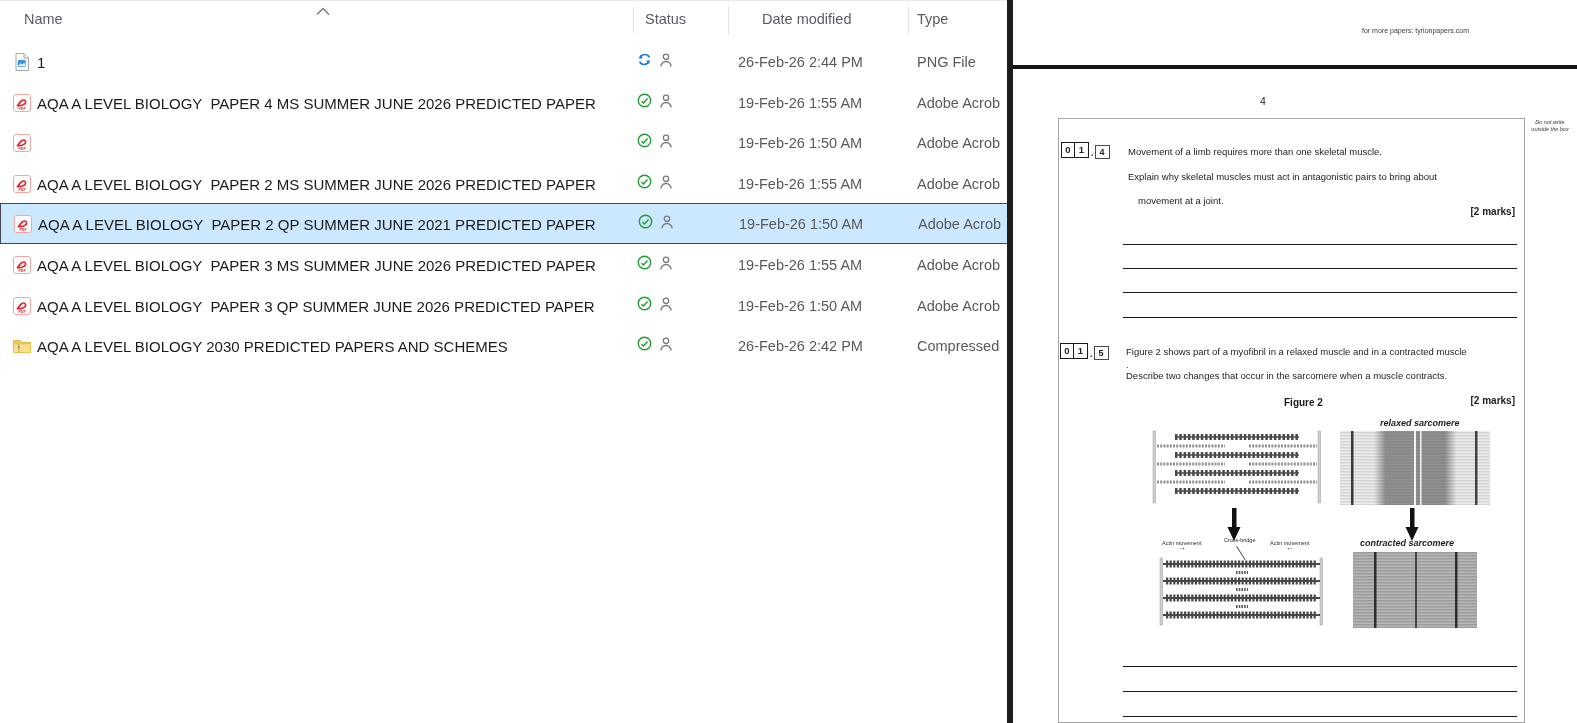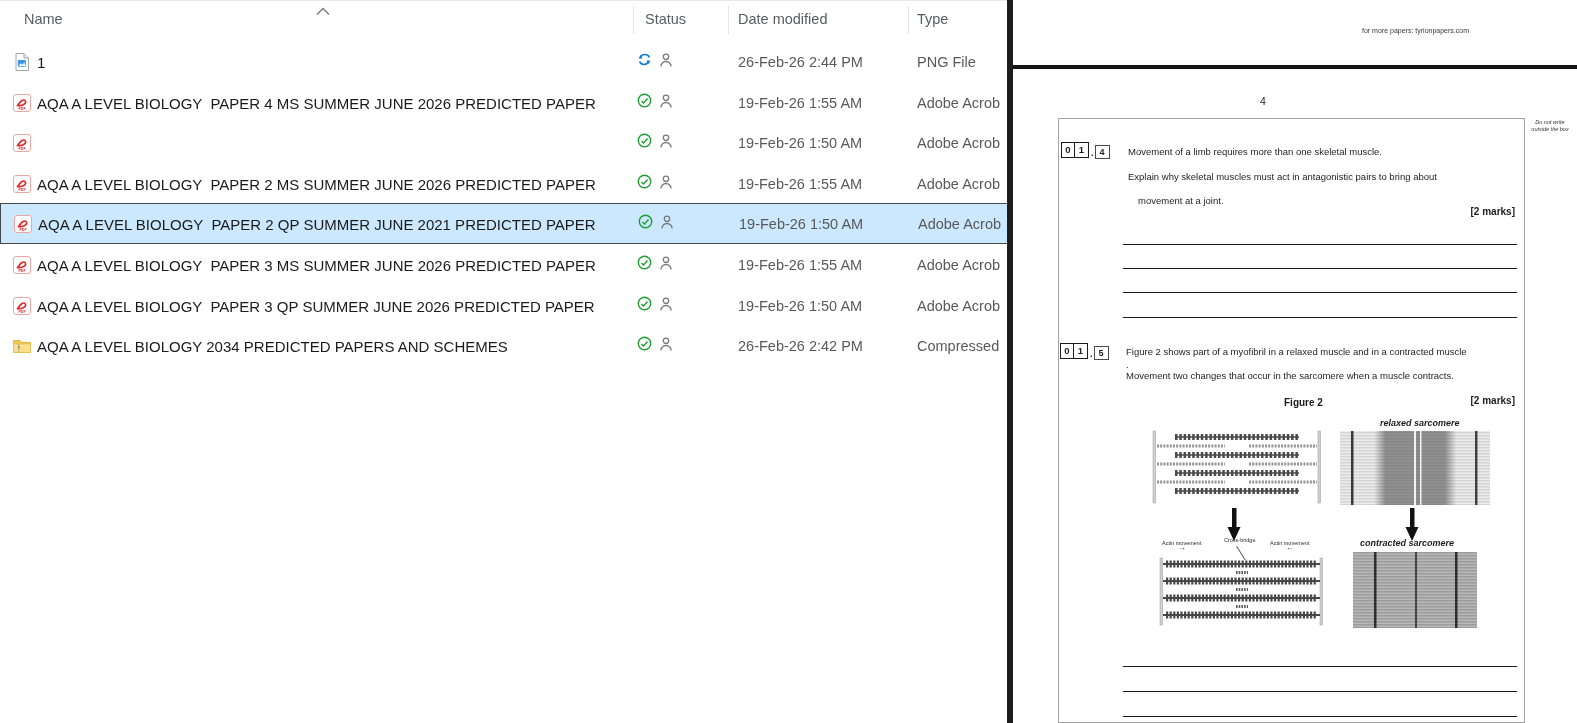--- a/index.html
+++ b/index.html
@@ -74,21 +74,21 @@
     <div class="top-hairline"></div>
 
     <span class="sort-chevron">
       <svg width="14" height="9" viewBox="0 0 14 9">
           <path d="M1 7.5 L7 1.5 L13 7.5" fill="none" stroke="#777" stroke-width="1.3"></path>
         </svg>
     </span>
 
     <div class="col-head" style="left:24px">Name</div>
     <div class="col-head" style="left:645px">Status</div>
-    <div class="col-head" style="left:738px">Date modified</div>
+    <div class="col-head" style="left:762px">Date modified</div>
     <div class="col-head" style="left:917px">Type</div>
     <div class="head-sep" style="left:633px"></div>
     <div class="head-sep" style="left:728px"></div>
     <div class="head-sep" style="left:908px"></div>
 
     <div class="row" style="top:41px">
       <span class="ci">
         <svg width="20" height="20" viewBox="0 0 20 20">
             <path d="M4 1.5 h8 l4.5 4.5 v12.5 h-12.5 z" fill="#fff" stroke="#a6a6a6"></path>
             <path d="M12 1.5 v4.5 h4.5" fill="#ededed" stroke="#a6a6a6"></path>
@@ -280,21 +280,21 @@
 
     <div class="row" style="top:325px">
       <span class="ci">
         <svg width="20" height="20" viewBox="0 0 20 20">
             <path d="M1.5 4.5 h6.5 l2 2 h8.5 v10 h-17 z" fill="#f2c94c" stroke="#d9ab2b" stroke-width=".8"></path>
             <path d="M1.5 8 h17 v8.5 h-17 z" fill="#fbdf8a" stroke="#e4bc4a" stroke-width=".6"></path>
             <line x1="6.8" y1="8" x2="6.8" y2="16.5" stroke="#8a8a8a" stroke-width="1" stroke-dasharray="1.4 1"></line>
             <rect x="5.9" y="10.3" width="1.8" height="2" fill="#8a8a8a"></rect>
           </svg>
       </span>
-      <span class="cn">AQA A LEVEL BIOLOGY 2034 PREDICTED PAPERS AND SCHEMES</span>
+      <span class="cn">AQA A LEVEL BIOLOGY 2030 PREDICTED PAPERS AND SCHEMES</span>
       <span class="cs">
         <span>
           <svg width="15" height="15" viewBox="0 0 15 15">
               <circle cx="7.5" cy="7.5" r="6.2" fill="none" stroke="#1e9e31" stroke-width="1.4"></circle>
               <path d="M4.5 7.9 l2 2 l4-4.3" fill="none" stroke="#1e9e31" stroke-width="1.4"></path>
             </svg>
         </span>
         <span>
           <svg width="14" height="16" viewBox="0 0 14 16">
               <circle cx="7" cy="4.8" r="2.7" fill="none" stroke="#7a7a7a" stroke-width="1.3"></circle>
@@ -336,21 +336,21 @@
     <div class="qnum" style="left:47px; top:343px;">
       <span class="qmain">
           <span>0</span>
           <span>1</span>
         </span>
       <span class="qdot">.</span>
       <span class="qsub">5</span>
     </div>
     <div class="qtext" style="left:113px; top:346px;">Figure 2 shows part of a myofibril in a relaxed muscle and in a contracted muscle</div>
     <div class="qtext" style="left:113px; top:359px;">.</div>
-    <div class="qtext" style="left:113px; top:370px;">Movement two changes that occur in the sarcomere when a muscle contracts.</div>
+    <div class="qtext" style="left:113px; top:370px;">Describe two changes that occur in the sarcomere when a muscle contracts.</div>
     <div class="marks" style="top:395px;">[2 marks]</div>
     <div class="figcap" style="left:271px; top:397px;">Figure 2</div>
 
     <div class="samp-label" style="left:367px; top:418px;">relaxed sarcomere</div>
 
     <svg class="diag" style="left:134px; top:427px;" width="180" height="80" viewBox="0 0 180 80">
       <rect x="6" y="4" width="2.5" height="72" fill="#cfcfcf" stroke="#9a9a9a" stroke-width=".5"></rect>
       <rect x="171" y="4" width="2.5" height="72" fill="#cfcfcf" stroke="#9a9a9a" stroke-width=".5"></rect>
       <g stroke="#4a4a4a">
         <line x1="28" y1="10" x2="152" y2="10" stroke-width="6" stroke-dasharray="2.5 1.8"></line>

